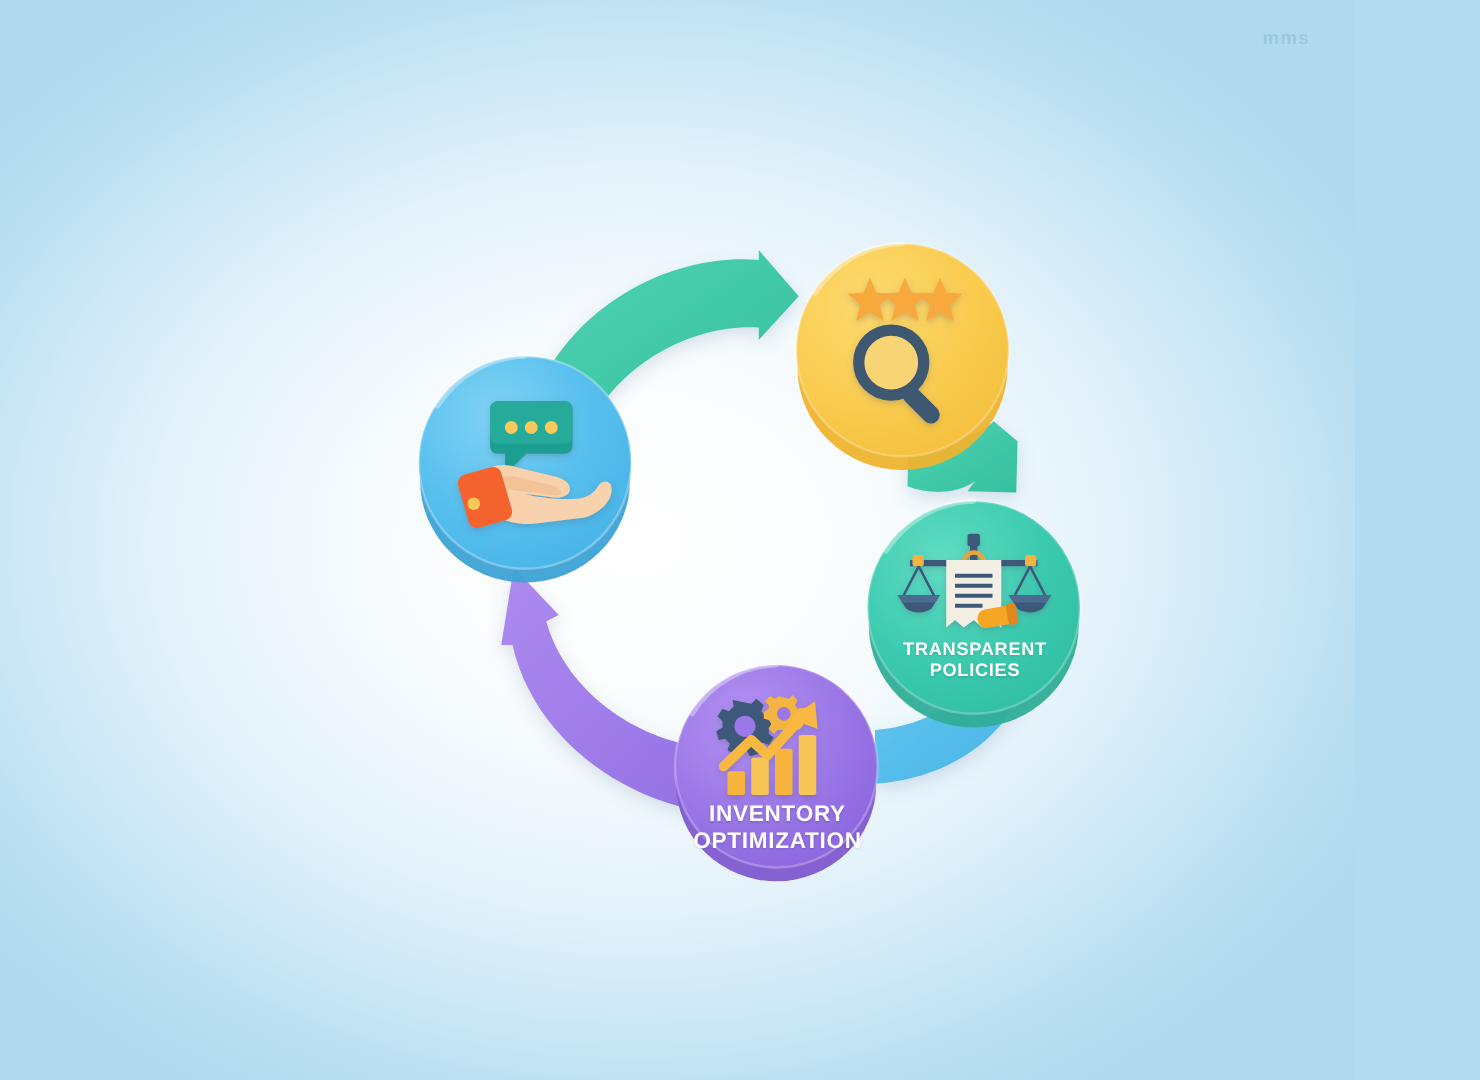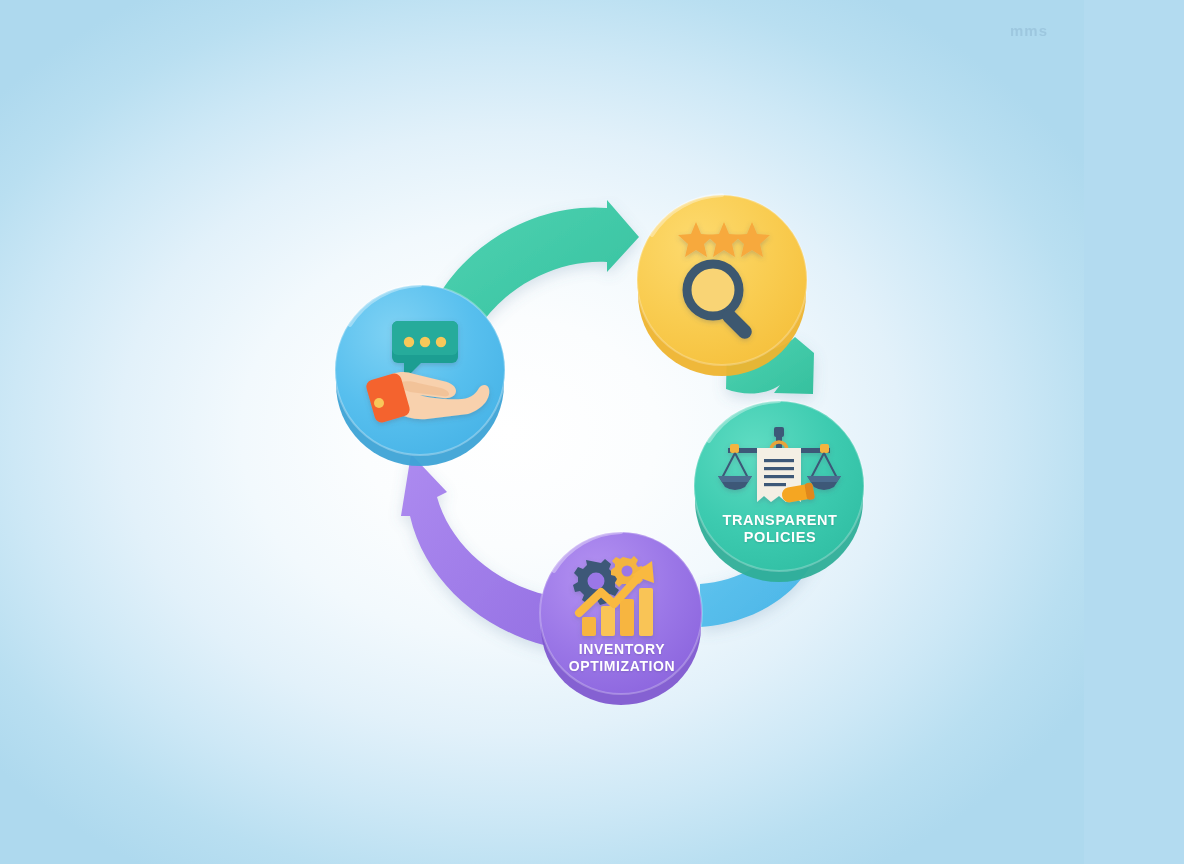--- a/index.html
+++ b/index.html
@@ -50,21 +50,21 @@
   #label-transparent {
     left: 697px;
     top: 512px;
     width: 166px;
     font-size: 14.5px;
   }
   #label-inventory {
     left: 540px;
     top: 641px;
     width: 164px;
-    font-size: 14px;
+    font-size: 18px;
   }
   #watermark {
     position: absolute;
     right: 36px;
     top: 22px;
     font-size: 15px;
     letter-spacing: 1px;
     color: rgba(120, 160, 190, 0.30);
     font-weight: bold;
     pointer-events: none;

